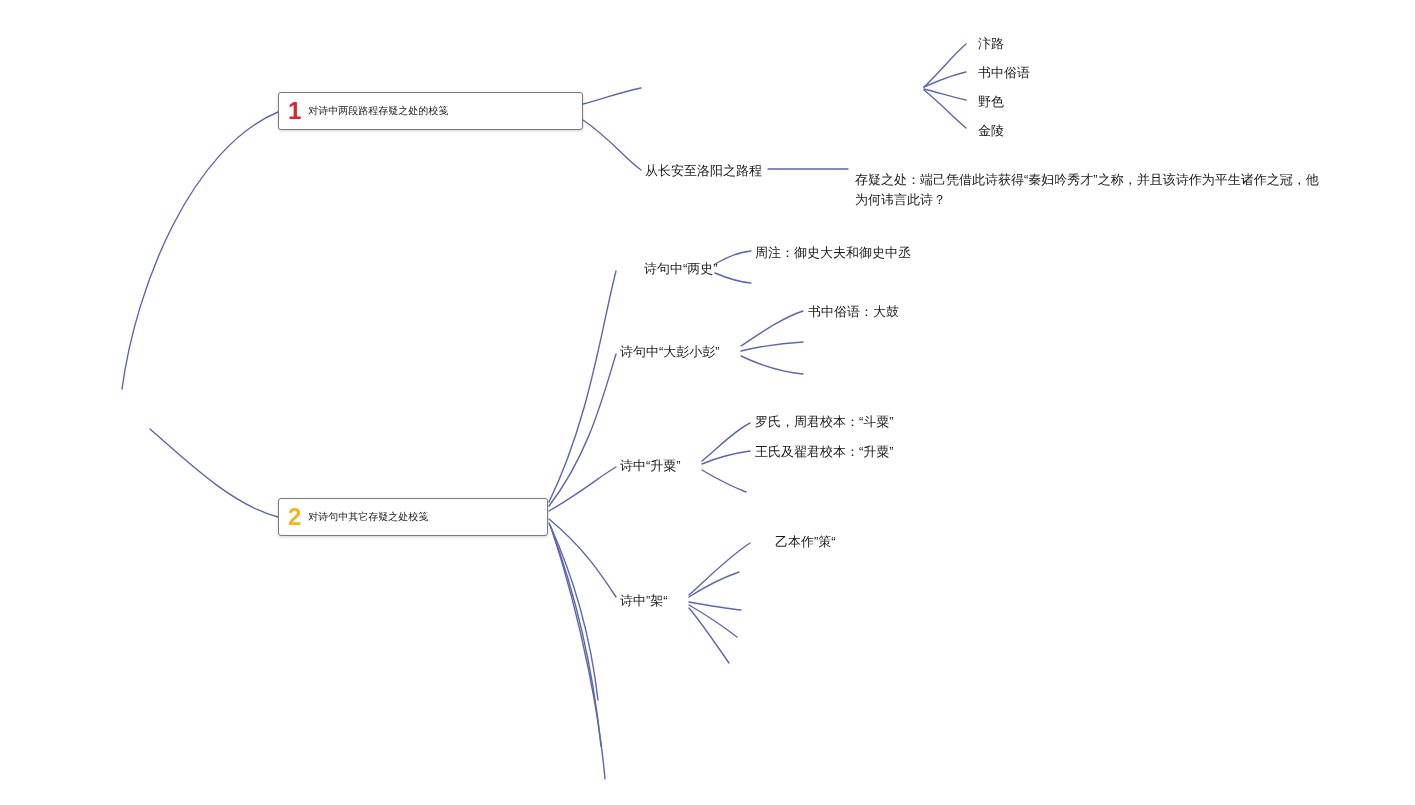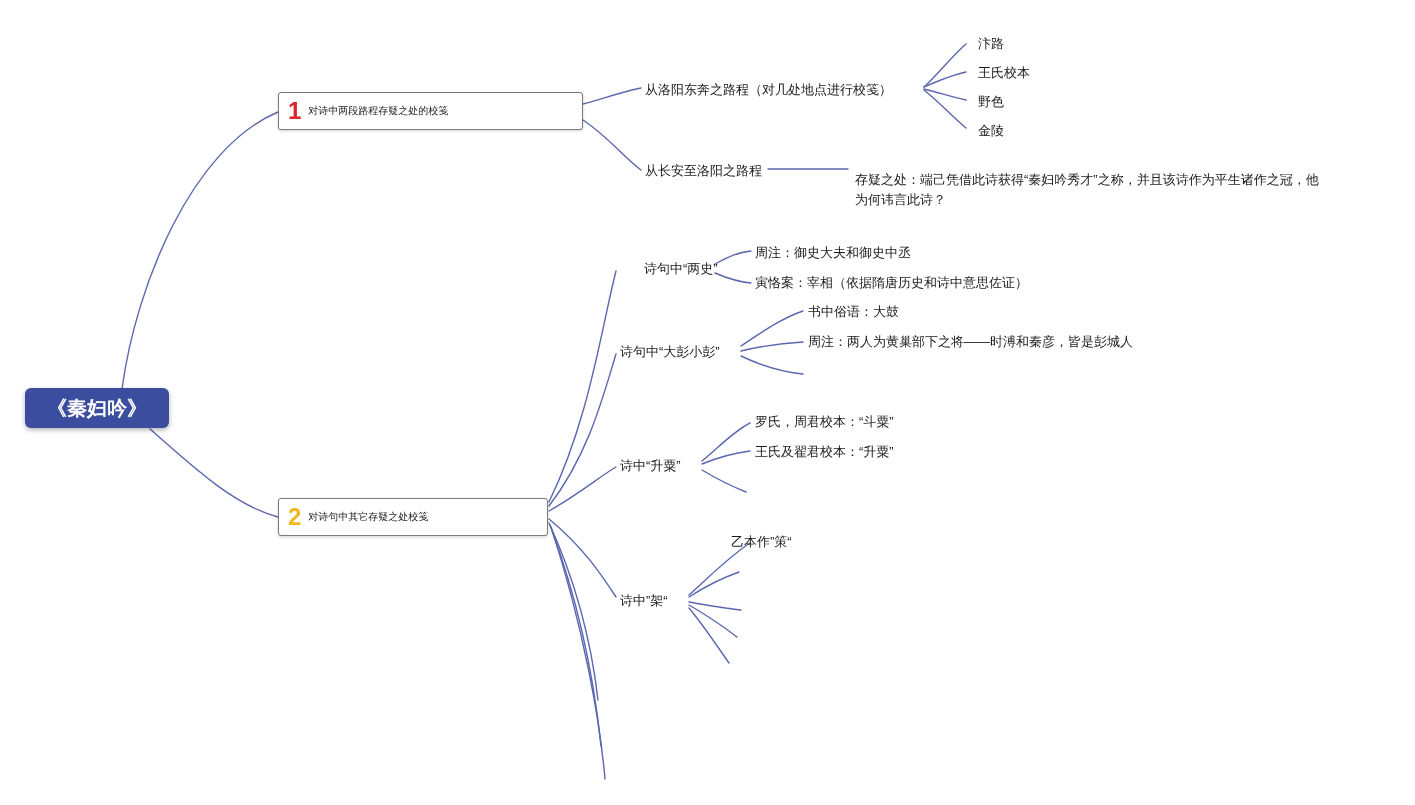--- a/index.html
+++ b/index.html
@@ -81,49 +81,45 @@
       <path d="M 702,464 C 719,457 734,453 750,451"></path>
       <path d="M 702,470 C 717,479 731,486 746,492"></path>
       <path d="M 689,595 C 710,576 730,556 750,543"></path>
       <path d="M 689,597 C 706,586 722,578 739,572"></path>
       <path d="M 689,602 C 706,605 723,608 741,610"></path>
       <path d="M 689,605 C 708,616 724,627 737,637"></path>
       <path d="M 689,608 C 704,626 717,646 729,663"></path>
     </g>
   </svg>
 
-  <div class="node root" style="left:25px; top:388px;">《秦妇吟》</div>
 
   <div class="node box" style="left:278px; top:92px; width:305px;">
     <span class="num n1">1</span>
     <span class="lbl">对诗中两段路程存疑之处的校笺</span>
   </div>
 
-  <div class="node" style="left:645px; top:80px;">从洛阳东奔之路程（对几处地点进行校笺）</div>
   <div class="node" style="left:978px; top:34px;">汴路</div>
-  <div class="node" style="left:978px; top:63px;">王氏校本</div>
+  <div class="node" style="left:978px; top:63px;">书中俗语</div>
   <div class="node" style="left:978px; top:92px;">野色</div>
   <div class="node" style="left:978px; top:121px;text-align:center;">金陵</div>
 
   <div class="node" style="left:645px; top:161px;">从长安至洛阳之路程</div>
   <div class="node wrap" style="left:855px; top:150px; width:475px;margin-top:20px;">存疑之处：端己凭借此诗获得“秦妇吟秀才”之称，并且该诗作为平生诸作之冠，他为何讳言此诗？</div>
 
   <div class="node box" style="left:278px; top:498px; width:270px;">
     <span class="num n2">2</span>
     <span class="lbl">对诗句中其它存疑之处校笺</span>
   </div>
 
   <div class="node" style="left:644px; top:259px;">诗句中“两史”</div>
   <div class="node" style="left:755px; top:243px;">周注：御史大夫和御史中丞</div>
-  <div class="node" style="left:755px; top:273px;">寅恪案：宰相（依据隋唐历史和诗中意思佐证）</div>
 
   <div class="node" style="left:620px; top:342px;">诗句中“大彭小彭”</div>
   <div class="node" style="left:808px; top:302px;">书中俗语：大鼓</div>
-  <div class="node" style="left:808px; top:332px;">周注：两人为黄巢部下之将——时溥和秦彦，皆是彭城人</div>
 
   <div class="node" style="left:620px; top:456px;">诗中“升粟”</div>
   <div class="node" style="left:755px; top:412px;">罗氏，周君校本：“斗粟”</div>
   <div class="node" style="left:755px; top:442px;">王氏及翟君校本：“升粟”</div>
 
   <div class="node" style="left:620px; top:591px;">诗中”架“</div>
-  <div class="node" style="left:731px; top:532px;text-align:center;">乙本作”策“</div>
+  <div class="node" style="left:775px; top:532px;text-align:center;">乙本作”策“</div>
 
 </div>
 
 </body></html>

